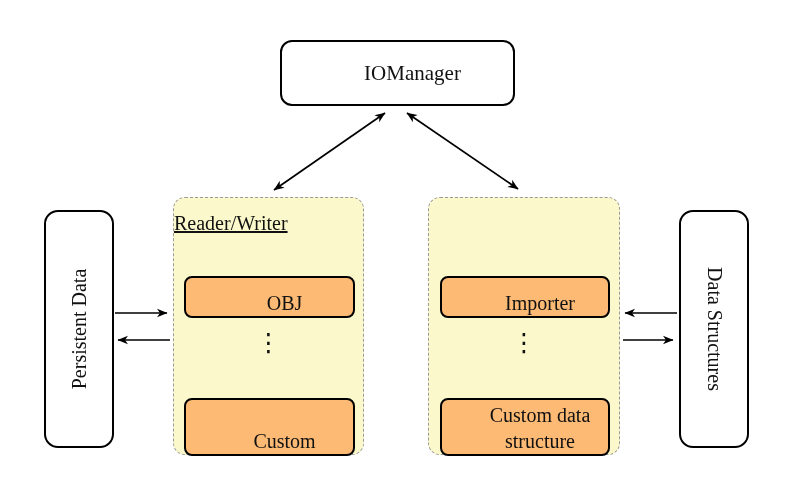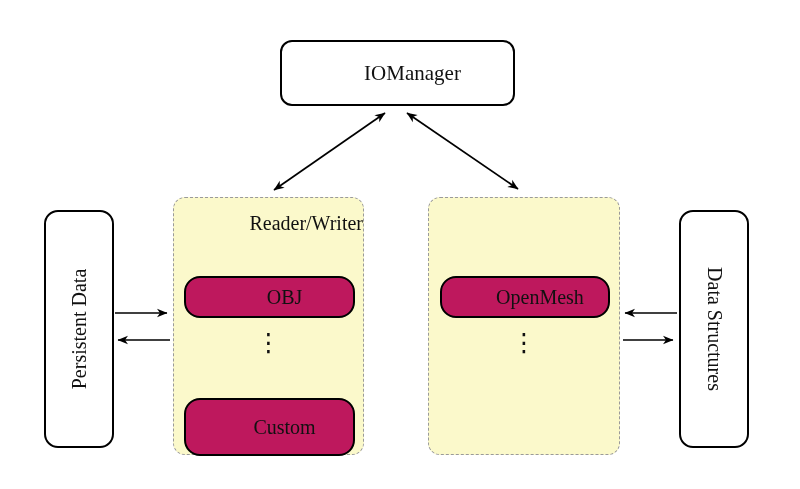--- a/index.html
+++ b/index.html
@@ -53,26 +53,28 @@
     border: 1.6px dashed #9a9a9a;
     border-radius: 12px;
   }
   .group.reader   { left: 173px; width: 191px; }
   .group.importer { left: 428px; width: 192px; }
   .group-title {
     position: absolute;
     top: 14px;
     left: 0;
     width: 100%;
-    text-align: right;
+    text-align: left;
     font-size: 20px;
+    text-decoration: underline;
   }
   .group .inner {
-    background: #be185d;
-    border-radius: 16px;
+    background: #fdba74;
+    border-radius: 8px;
+    align-items: flex-end;
   }
   .group.reader   .inner { left: 10px; width: 171px; }
   .group.importer .inner { left: 11px; width: 170px; }
   .inner.first  { top: 78px;  height: 42px; }
   .inner.second { top: 180px; height: 58px; margin-top: 20px; }
   .vdots {
     position: absolute;
     top: 130px;
     left: 0;
     width: 100%;
@@ -136,23 +138,29 @@
     <div class="vdots">⋮</div>
     <div class="node inner second two-line">
       <div>
         <span>Custom</span>
       </div>
     </div>
   </div>
 
   <div class="group importer">
     <div class="node inner first">
-      <span>OpenMesh</span>
+      <span>Importer</span>
     </div>
     <div class="vdots">⋮</div>
+    <div class="node inner second two-line">
+      <div>
+        <span>Custom data</span>
+        <span>structure</span>
+      </div>
+    </div>
   </div>
 
   <div class="side left">
     <span class="vtext rot-ccw">Persistent Data</span>
   </div>
 
   <div class="side right">
     <span class="vtext rot-cw">Data Structures</span>
   </div>
 

